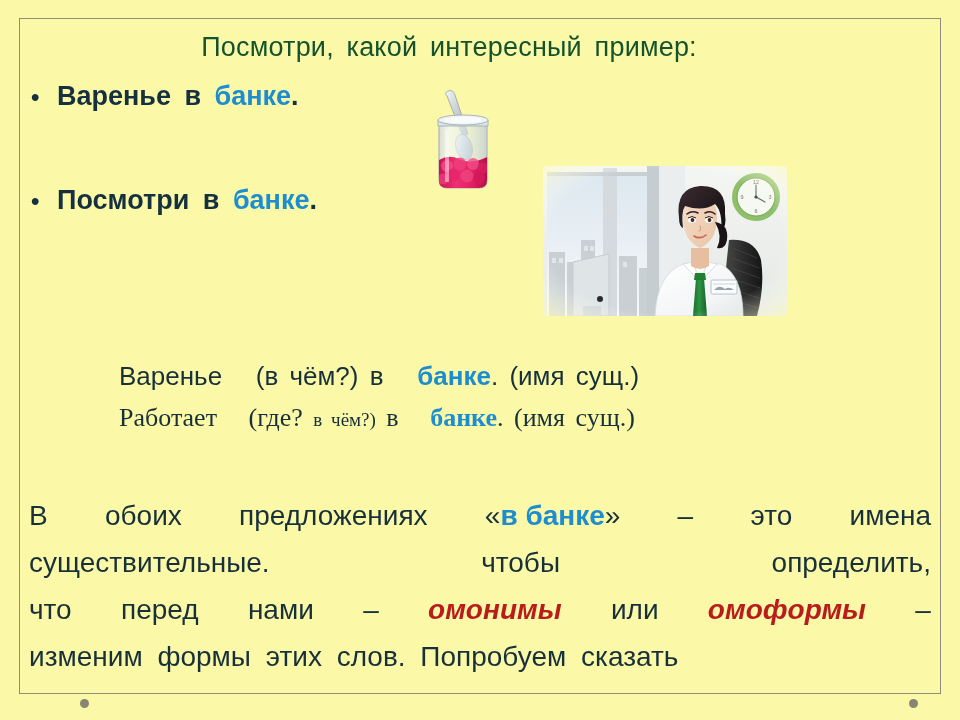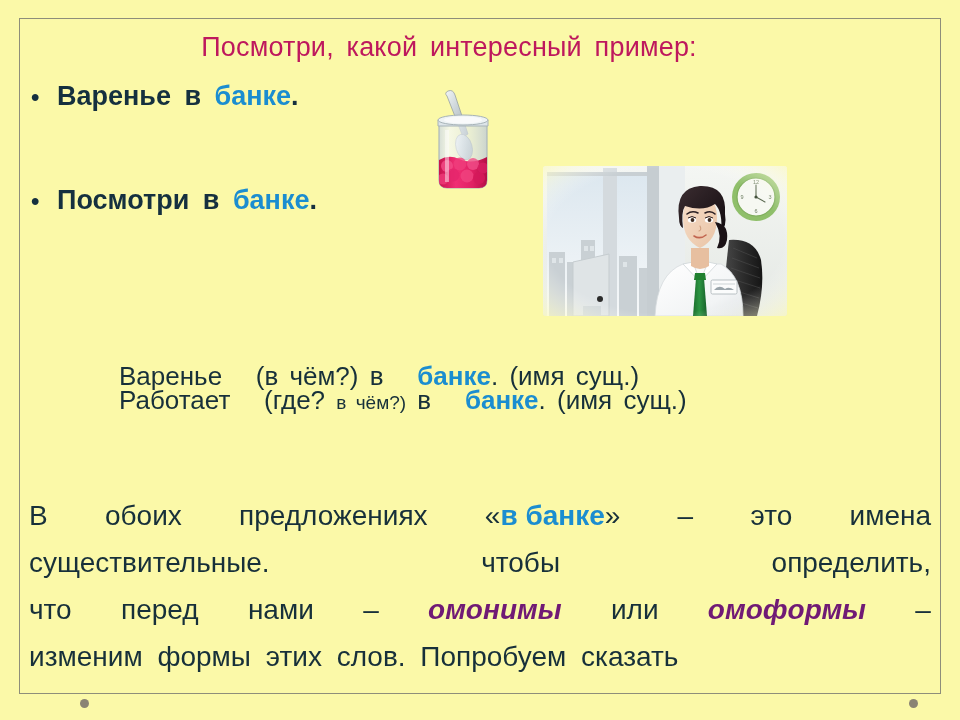--- a/index.html
+++ b/index.html
@@ -46,21 +46,21 @@
   }
 
   
   .title-line {
     position: absolute;
     left: 0;
     top: 14px;
     width: 860px;
     text-align: center;
     font-size: 27px;
-    color: #be185d;
+    color: #14532d;
     letter-spacing: 0.2px;
     word-spacing: 5px;
     white-space: nowrap;
   }
 
   
   .bullet-row {
     position: absolute;
     display: flex;
     align-items: baseline;
@@ -92,21 +92,21 @@
   
   .analysis {
     position: absolute;
     left: 100px;
     font-size: 26px;
     color: #17303a;
     white-space: nowrap;
     word-spacing: 4px;
   }
   .analysis.a1 { top: 331px; margin-top: 12px; }
-  .analysis.a2 { top: 367px; }
+  .analysis.a2 { top: 385px; font-family: Liberation Serif, serif; }
   .analysis b.blue {
     color: #1b8dd0;
     font-weight: bold;
   }
   .small-q {
     font-size: 19px;
   }
 
   
   .para {
@@ -126,21 +126,21 @@
   .para .jline.last {
     justify-content: flex-start;
     word-spacing: 7px;
   }
   .para b.blue {
     color: #1b8dd0;
     font-weight: bold;
     margin-top: 43px;
   }
   .para i.blue {
-    color: #701a75;
+    color: #b91c1c;
     font-weight: bold;
     font-style: italic;
   }
   .para .quote {
     color: #17303a;
   }
 
   
   .deco-dot {
     position: absolute;

